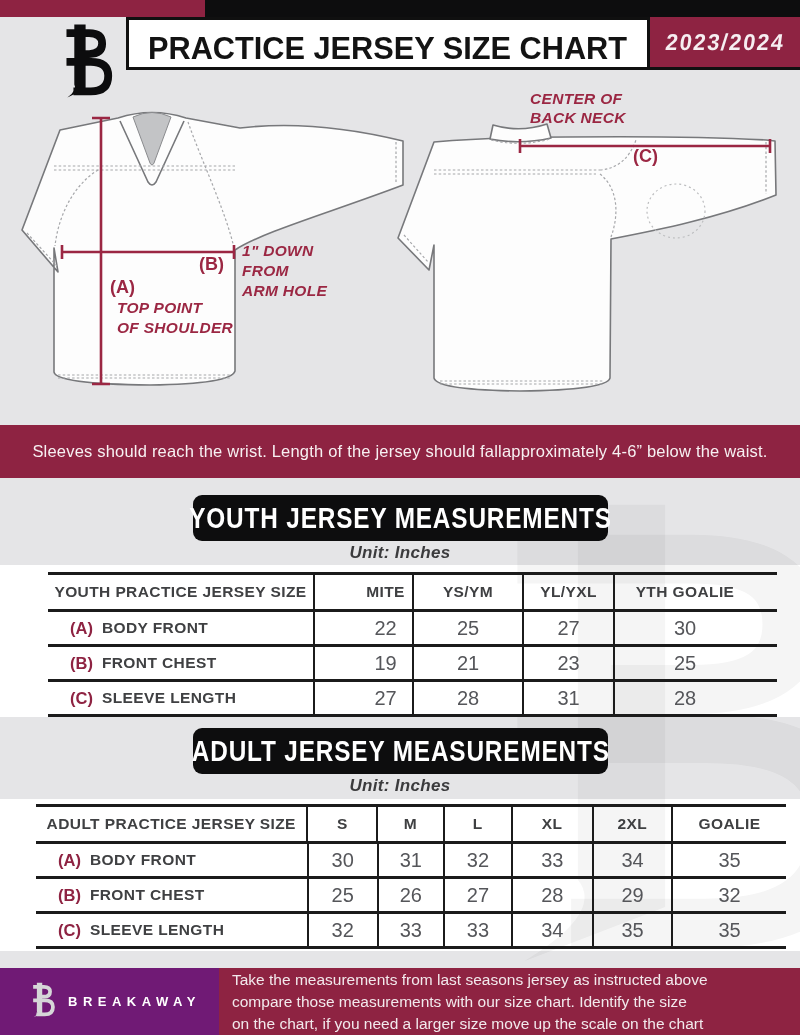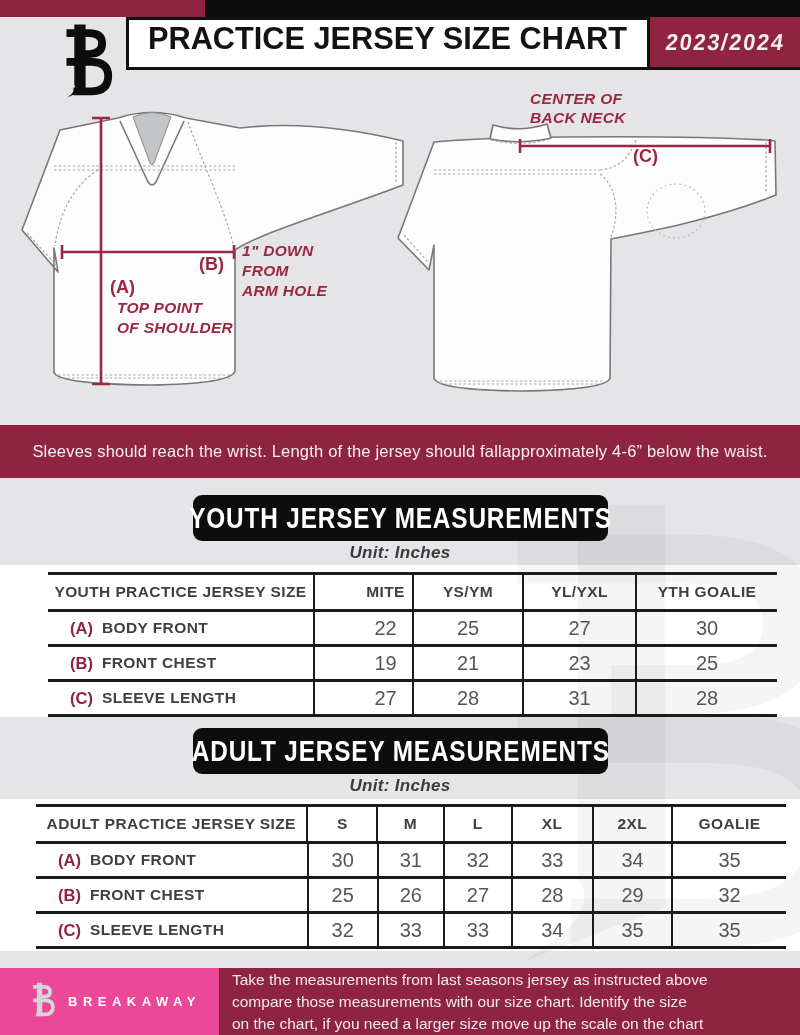--- a/index.html
+++ b/index.html
@@ -9,21 +9,21 @@
     font-family:"Liberation Sans", sans-serif;
   }
   .abs{position:absolute;}
 
   
   .strip-maroon{left:0;top:0;width:205px;height:17px;background:#8e2342;}
   .strip-black{left:205px;top:0;width:595px;height:17px;background:#0d0d0e;}
   .title-box{
     left:126px;top:17px;width:524px;height:53px;background:#ffffff;
     border:3px solid #101010;box-sizing:border-box;
-    display:flex;align-items:flex-start;justify-content:center;
+    display:flex;align-items:flex-end;justify-content:center;
   }
   .title-box span{
     font-size:32px;font-weight:bold;color:#131313;white-space:nowrap;
     letter-spacing:0px;transform:scaleX(.96);
   }
   .season-box{
     left:650px;top:17px;width:150px;height:53px;background:#8e2342;
     border-bottom:3px solid #101010;box-sizing:border-box;
     display:flex;align-items:center;justify-content:center;
   }
@@ -75,28 +75,28 @@
     box-sizing:border-box;display:flex;align-items:center;justify-content:center;
     color:#55565a;font-size:20px;
   }
   .t-cell:not(.c0){border-left:2px solid #1b1b1b;}
   .th{font-size:15.5px;font-weight:bold;color:#3f4042;letter-spacing:.4px;}
   .rowlab{justify-content:flex-start;padding-left:22px;}
   .key{color:#8e2342;font-weight:bold;font-size:16.5px;margin-right:9px;}
   .lab{font-size:15.5px;font-weight:600;color:#3f4042;letter-spacing:.4px;}
   .youth-table{left:48px;top:572px;width:729px;}
   .youth-table .c0{width:265px;} .youth-table .c1{width:99px;padding-left:44px;}
-  .youth-table .c2{width:110px;} .youth-table .c3{width:113px;} .youth-table .c4{width:142px;}
+  .youth-table .c2{width:110px;} .youth-table .c3{width:91px;} .youth-table .c4{width:142px;}
   .adult-table{left:36px;top:804px;width:750px;}
   .adult-table .c0{width:280px;} .adult-table .c1{width:72px;} .adult-table .c2{width:69px;}
   .adult-table .c3{width:70px;} .adult-table .c4{width:84px;} .adult-table .c5{width:82px;}
   .adult-table .c6{width:119px;}
 
   
-  .footer-black{left:0;top:968px;width:219px;height:67px;background:#ec4899;}
+  .footer-black{left:0;top:968px;width:219px;height:67px;background:#701a75;}
   .logo-footer{position:absolute;left:26px;top:13px;width:30px;height:38px;color:#d6d6d8;}
   .brand{
     position:absolute;left:68px;top:26px;color:#ffffff;
     font-size:13px;font-weight:bold;letter-spacing:5.5px;white-space:nowrap;
   }
   .footer-maroon{
     left:219px;top:968px;width:581px;height:67px;background:#8e2342;
     box-sizing:border-box;padding:1px 8px 0 13px;
     color:#f2e9ec;font-size:15.5px;line-height:22px;
   }

